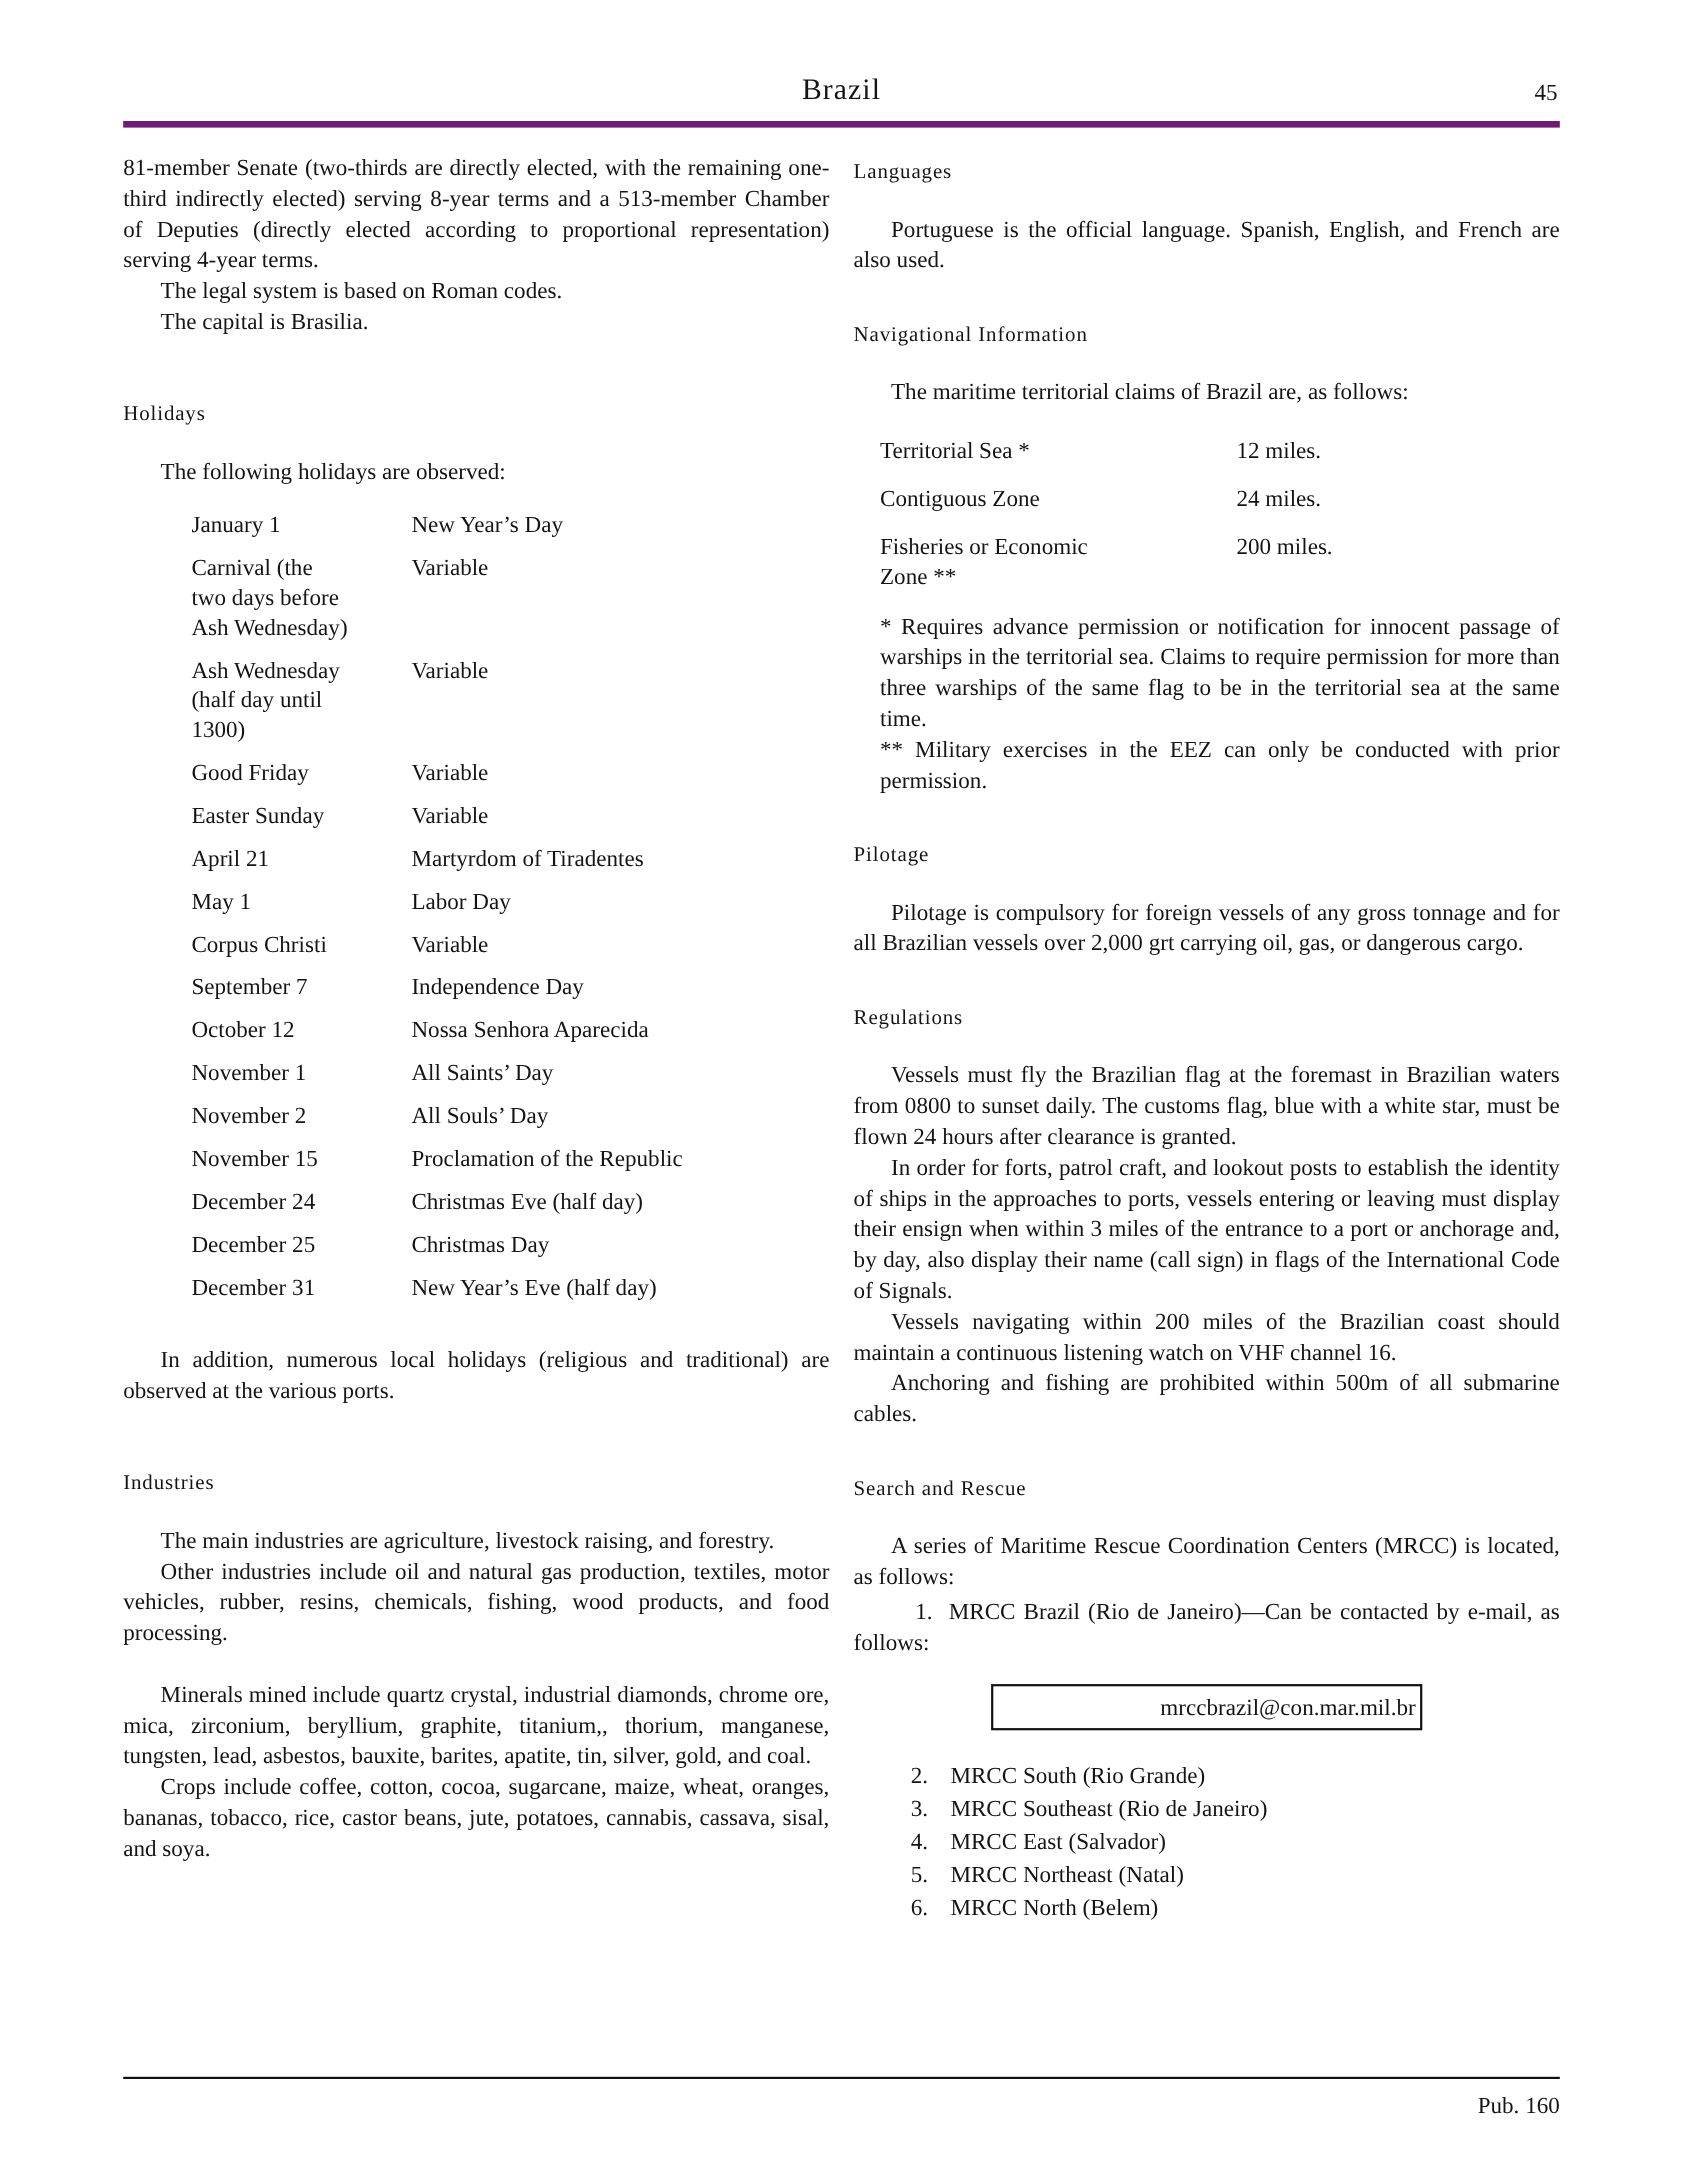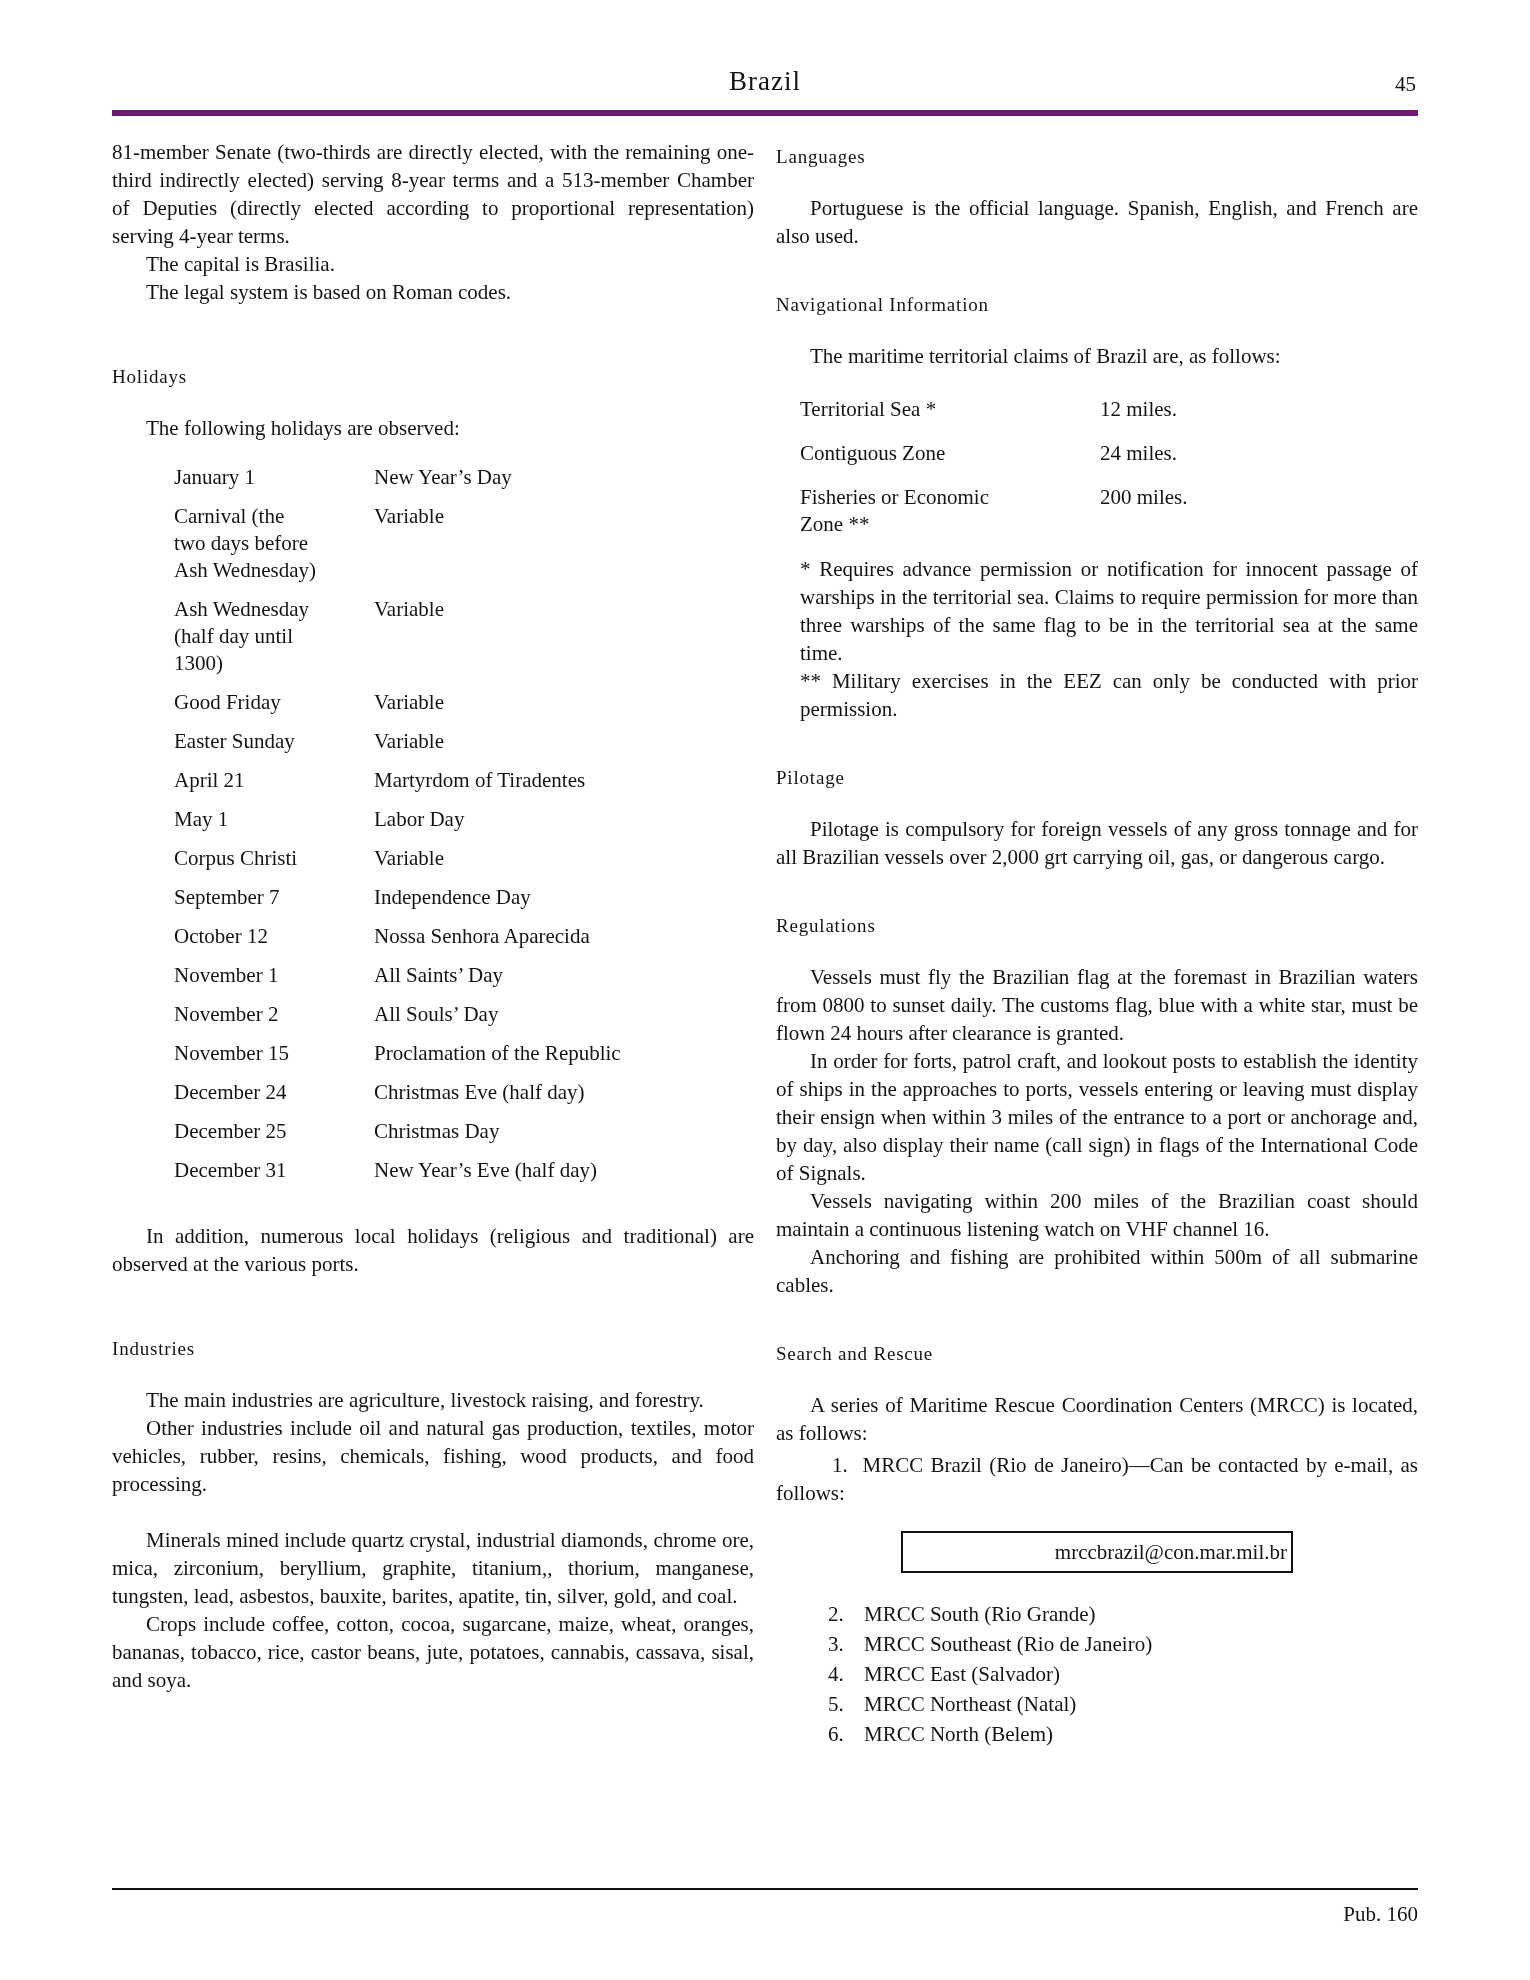--- a/index.html
+++ b/index.html
@@ -60,21 +60,21 @@
   .holiday-table { margin: 22px 0 0 62px; }
   .hrow { display: flex; margin-bottom: 12px; line-height: 27px; }
   .hdate { width: 200px; flex: 0 0 200px; white-space: pre-line; }
   .hname { flex: 1 1 auto; }
   .note-after-table { margin-top: 38px; }
 
   
   .claims-table { margin: 26px 0 4px 24px; }
   .crow { display: flex; margin-bottom: 17px; line-height: 27px; }
   .claim-label { width: 300px; flex: 0 0 300px; white-space: pre-line; }
-  .claim-value { flex: 1 1 auto; }
+  .claim-value { flex: 1 1 auto; margin-left: 24px; }
   .note-indent { margin-left: 24px; }
   .note2 { margin-left: 24px; }
 
   
   .sar-item1 { text-indent: 56px; margin-top: 4px; }
   .email-box {
     width: 380px;
     margin: 24px auto 26px auto;
     border: 2px solid #111;
     text-align: right;
@@ -102,22 +102,22 @@
   <header class="page-header">
     <div class="header-title">Brazil</div>
     <div class="header-page-num">45</div>
   </header>
 
   <div class="content">
 
     <div class="column">
 
       <p class="para">81-member Senate (two-thirds are directly elected, with the remaining one-third indirectly elected) serving 8-year terms and a 513-member Chamber of Deputies (directly elected according to proportional representation) serving 4-year terms.</p>
+      <p class="para ind">The legal system is based on Roman codes.</p>
       <p class="para ind">The capital is Brasilia.</p>
-      <p class="para ind">The legal system is based on Roman codes.</p>
 
       <section>
         <h2 class="section-heading sp-lg">Holidays</h2>
         <p class="para ind">The following holidays are observed:</p>
 
         <div class="holiday-table">
           <div class="hrow">
             <div class="hdate">January 1</div>
             <div class="hname">New Year’s Day</div>
           </div>

